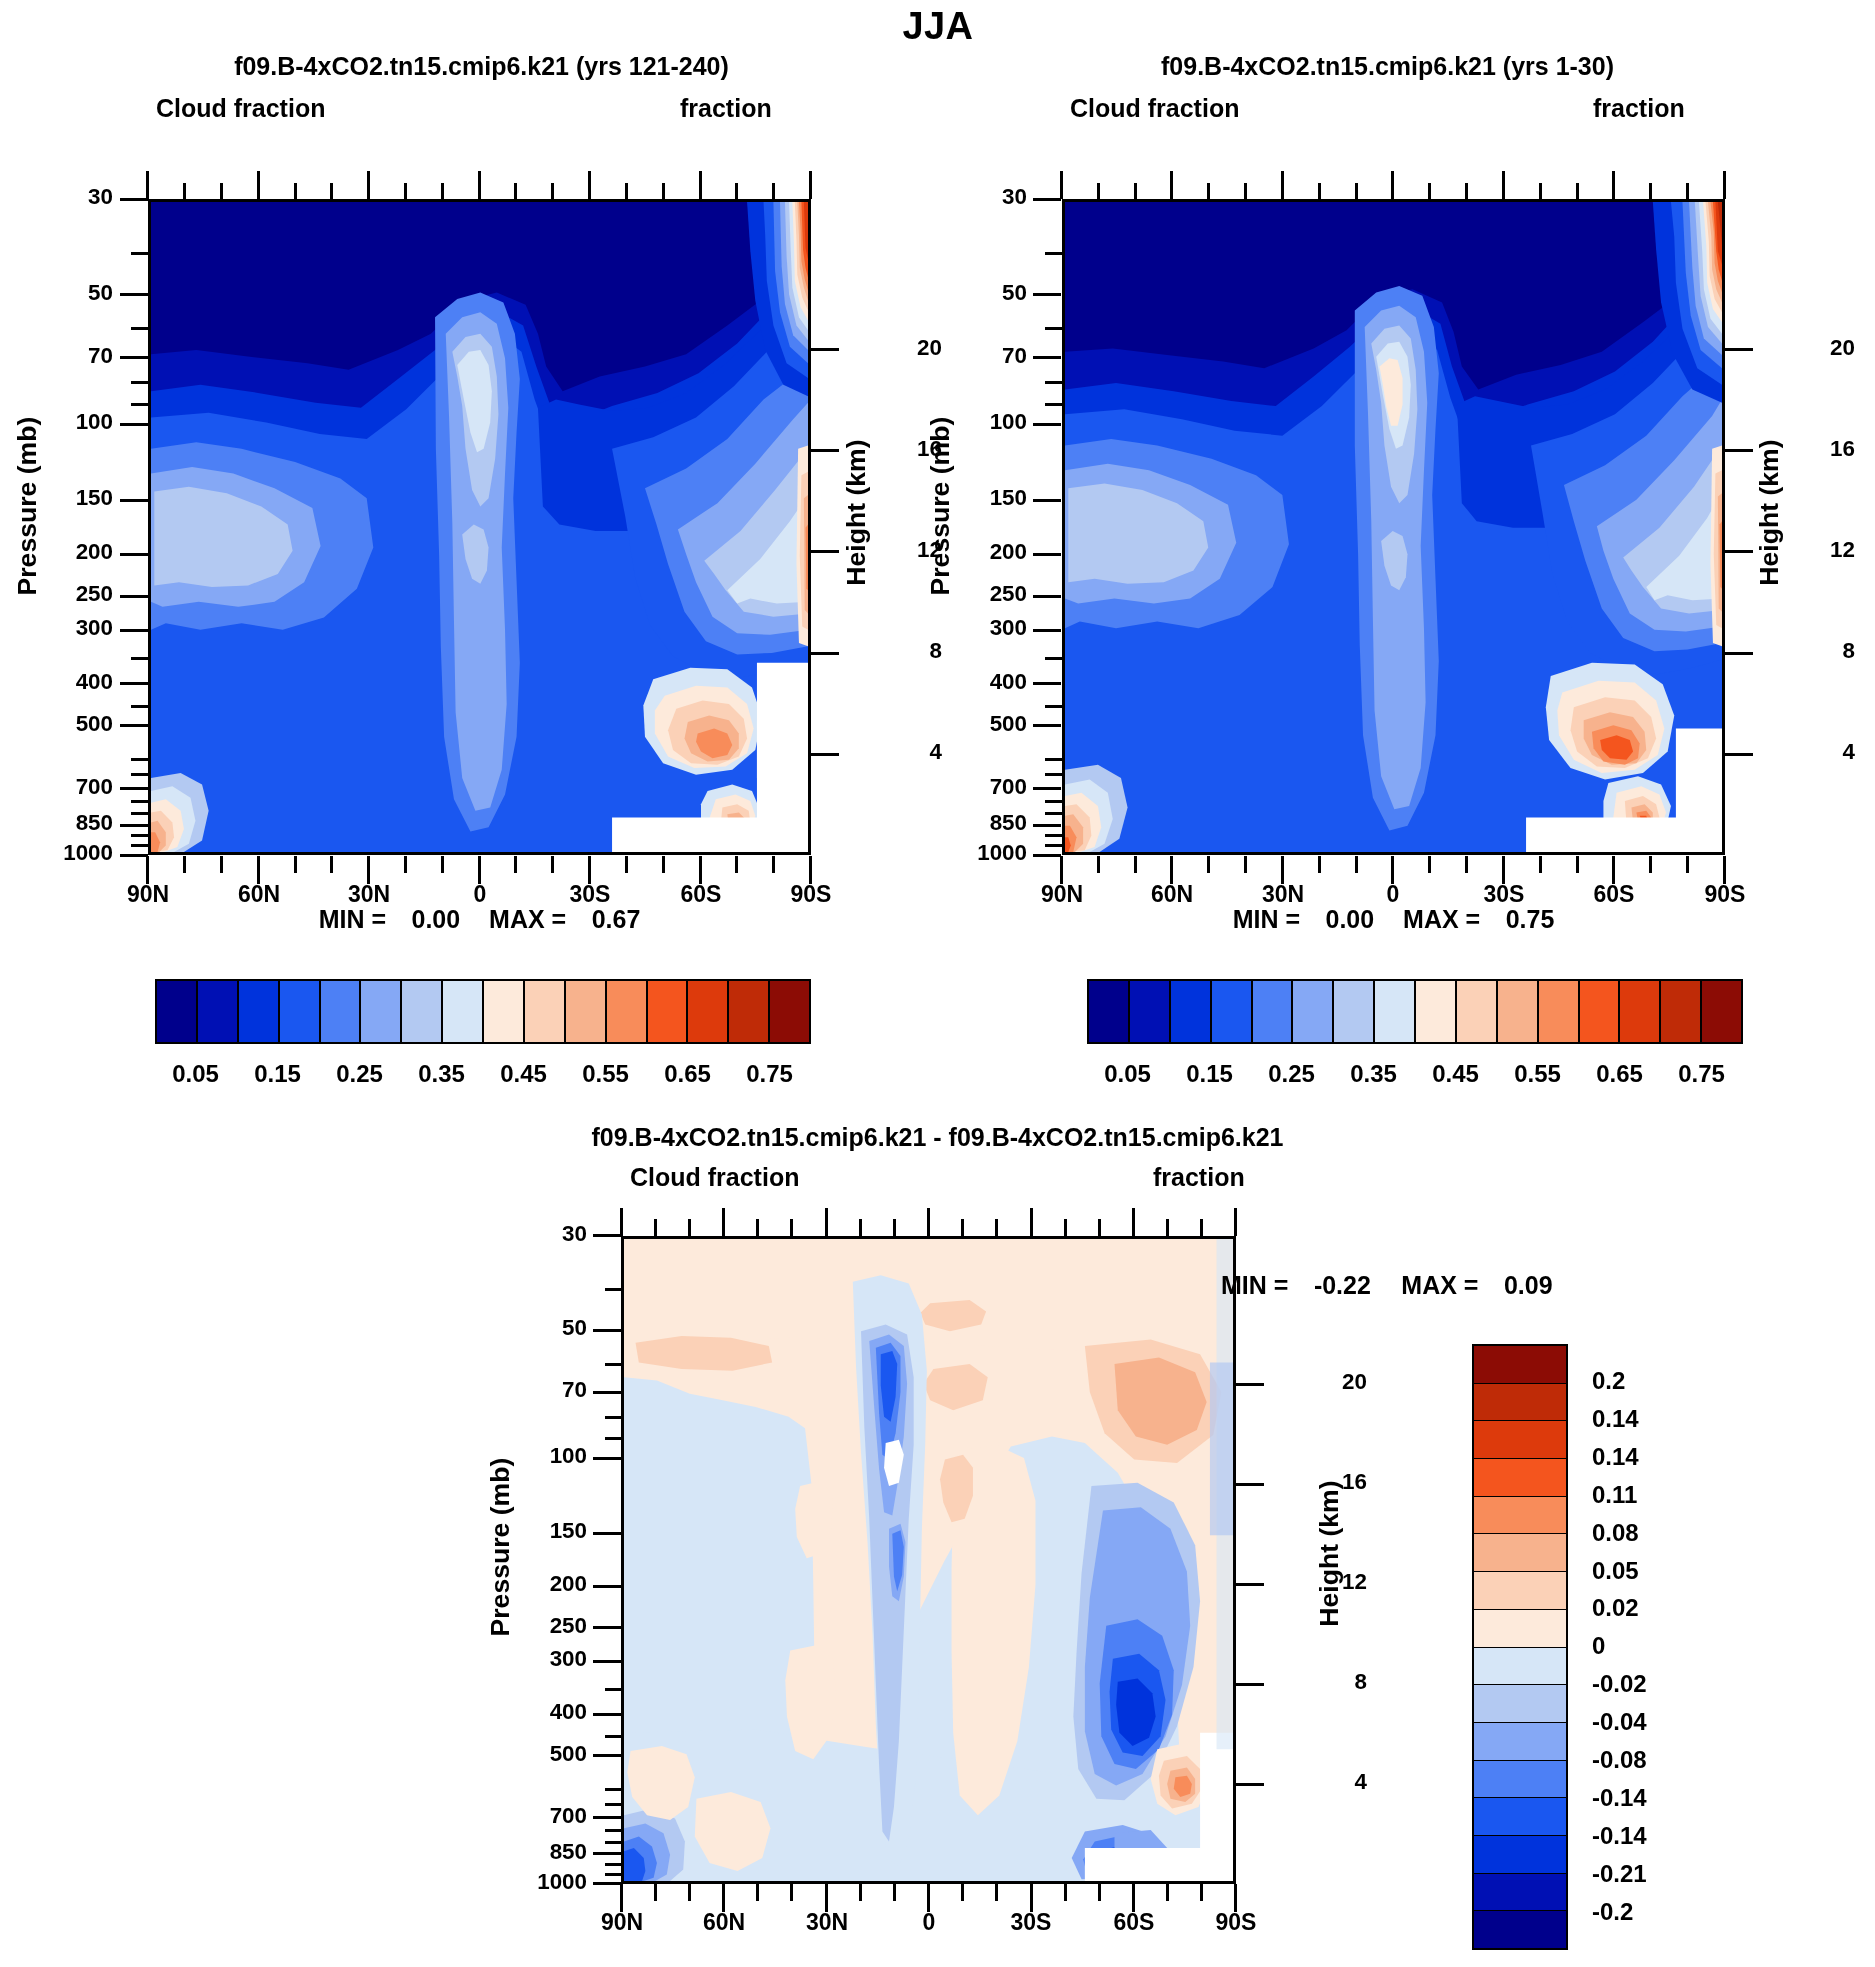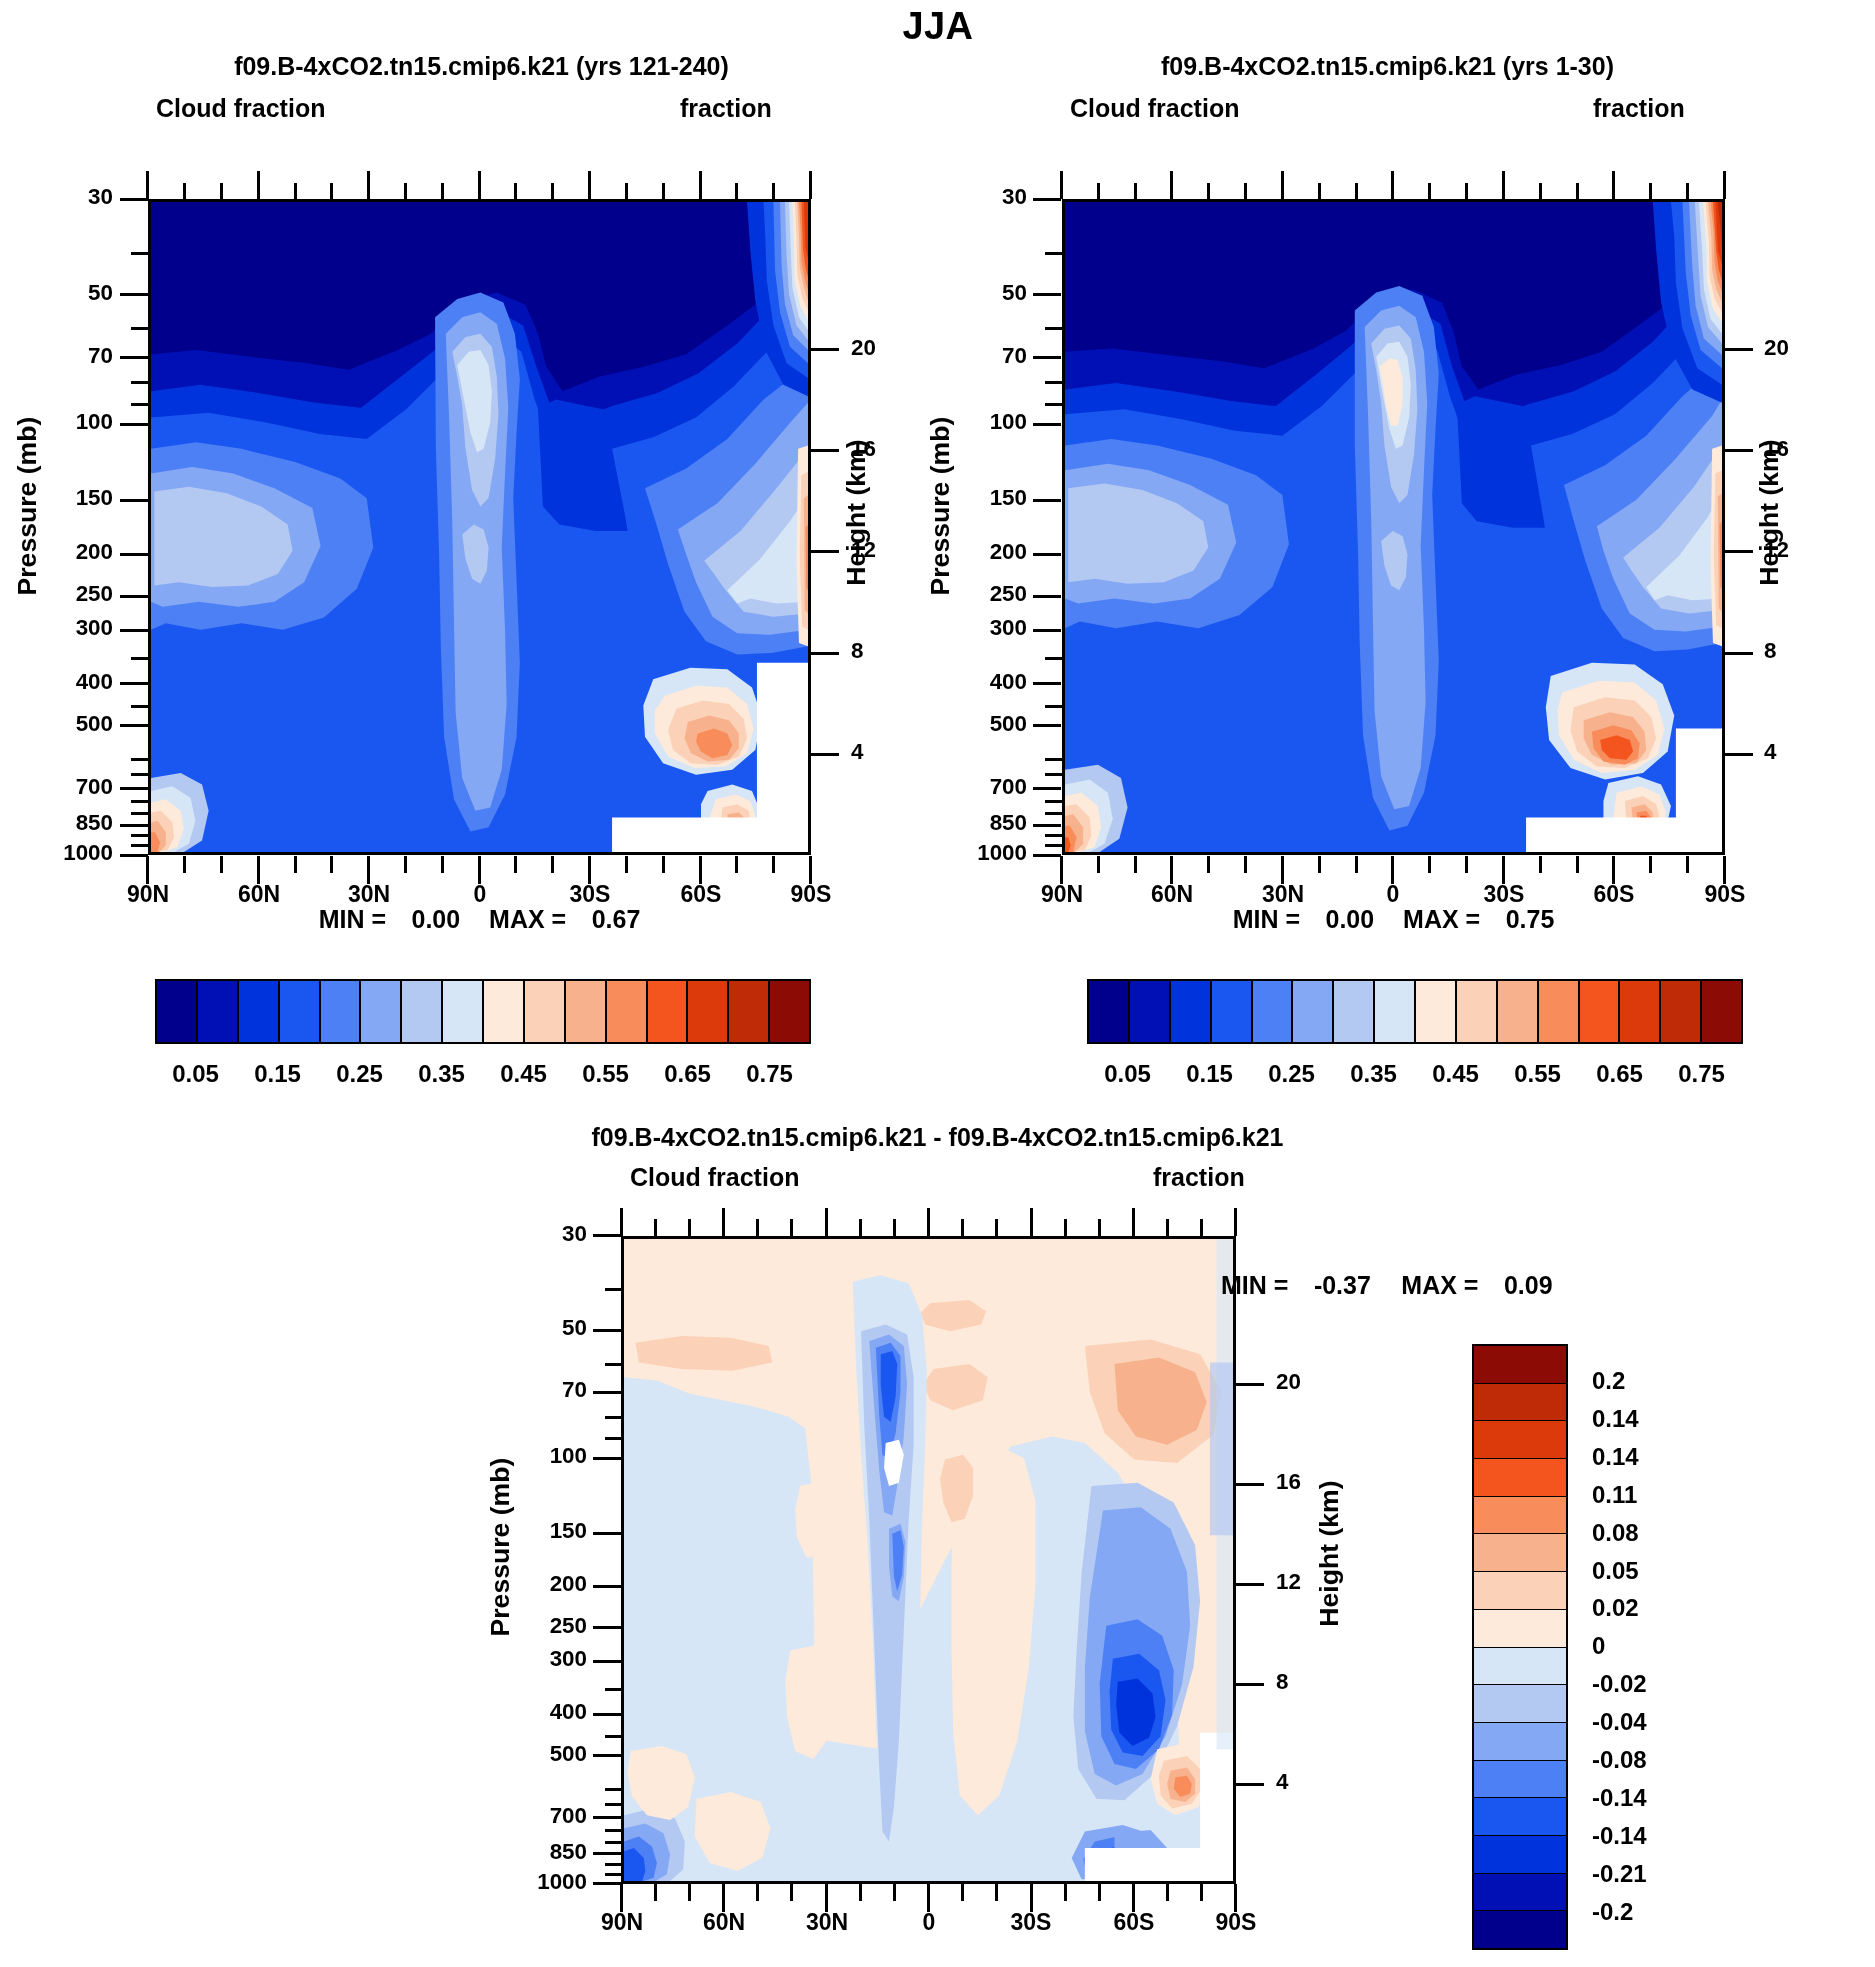--- a/index.html
+++ b/index.html
@@ -13,21 +13,21 @@
   .panel{position:absolute;}
   .ptitle{position:absolute;text-align:center;font-size:25px;font-weight:bold;white-space:nowrap;}
   .ltxt{position:absolute;font-size:25px;font-weight:bold;white-space:nowrap;}
   .minmax{position:absolute;font-size:25px;font-weight:bold;white-space:nowrap;text-align:center;}
 
   .plotbox{position:absolute;border:3.3px solid #000;box-sizing:border-box;overflow:hidden;background:#fff;}
   .plotinner{position:absolute;left:0;top:0;width:100%;height:100%;}
 
   .ytlab{position:absolute;right:0;font-size:22.4px;font-weight:bold;text-align:right;line-height:1;white-space:nowrap;}
   .ytick{position:absolute;height:3.3px;background:#000;}
-  .rtlab{position:absolute;left:0;font-size:22.4px;font-weight:bold;text-align:left;line-height:1;white-space:nowrap;}
+  .rtlab{position:absolute;left:0;font-size:22.4px;font-weight:bold;text-align:right;line-height:1;white-space:nowrap;}
   .xtick{position:absolute;width:3.3px;background:#000;}
   .xtlab{position:absolute;font-size:23px;font-weight:bold;text-align:center;white-space:nowrap;}
 
   .axname{position:absolute;font-size:26.6px;font-weight:bold;white-space:nowrap;
           transform-origin:center center;}
   .axname.rot{transform:rotate(-90deg);}
 
   .cbar{position:absolute;display:flex;border:2.5px solid #000;box-sizing:border-box;}
   .cbar > div{flex:1 1 0;border-right:2.5px solid #000;box-sizing:border-box;}
   .cbar > div:last-child{border-right:none;}
@@ -717,21 +717,21 @@
         <div class="xtick" style="left: 1098px; top: 1219px; height: 16.6px;"></div>
         <div class="xtick" style="left: 1132px; top: 1208px; height: 28px;"></div>
         <div class="xtick" style="left: 1166px; top: 1219px; height: 16.6px;"></div>
         <div class="xtick" style="left: 1200px; top: 1219px; height: 16.6px;"></div>
         <div class="xtick" style="left: 1234px; top: 1208px; height: 28px;"></div>
       </div>
 
     <div class="minmax" style="left:1221px;top:1271px;width:532px;text-align:left;">
       <span>MIN =</span>
       <span style="display:inline-block;width:11.6px"></span>
-      <span>-0.37</span>
+      <span>-0.22</span>
       <span style="display:inline-block;width:16.6px"></span>
       <span>MAX =</span>
       <span style="display:inline-block;width:11.6px"></span>
       <span>0.09</span>
     </div>
 
     <div class="vcbar" id="vcbar-diff" style="left:1472px;top:1344px;width:96px;height:606px;">
         <div style="background: rgb(140, 12, 5);"></div>
         <div style="background: rgb(191, 43, 7);"></div>
         <div style="background: rgb(221, 58, 12);"></div>

